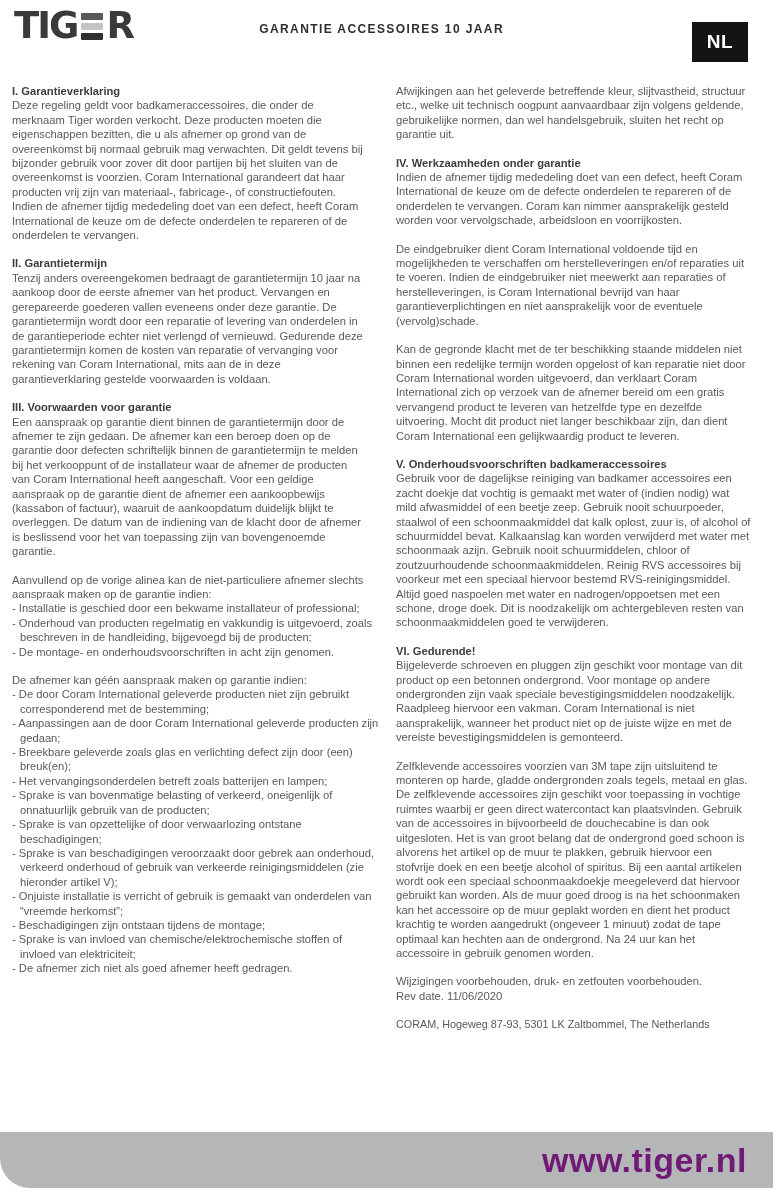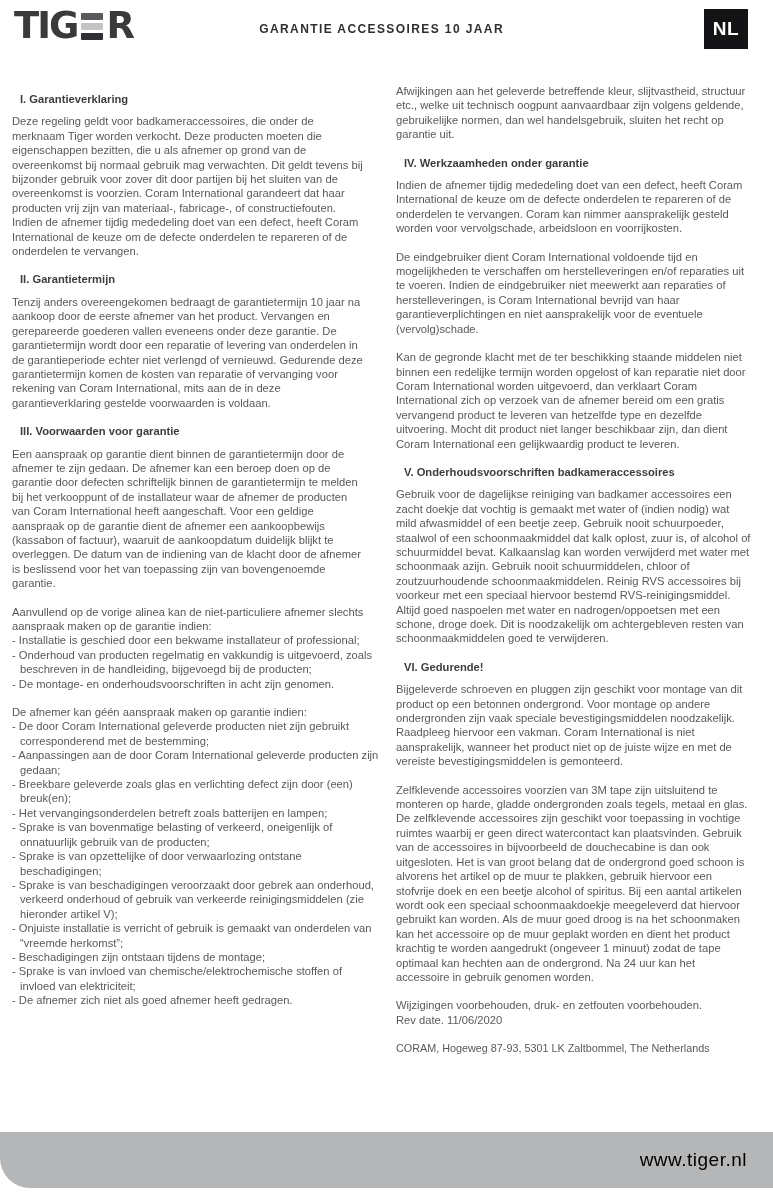--- a/index.html
+++ b/index.html
@@ -27,46 +27,46 @@
   .logo .e-glyph i{display:block;height:7px;border-radius:1px;}
   .logo .e-bar-top{background:#58595d;}
   .logo .e-bar-mid{background:#c3c4c6;}
   .logo .e-bar-bot{background:#2f3033;}
   .doc-title{
     position:absolute;left:50%;top:22px;transform:translateX(-52%);
     font-size:12px;font-weight:bold;letter-spacing:1.4px;
     color:#2e2f31;white-space:nowrap;
   }
   .lang-badge{
-    position:absolute;right:25px;top:9px;
-    width:44px;height:40px;background:#141416;color:#ffffff;
+    position:absolute;right:25px;top:22px;
+    width:56px;height:40px;background:#141416;color:#ffffff;
     display:flex;align-items:center;justify-content:center;
     font-size:19px;font-weight:bold;letter-spacing:.5px;
   }
   
   .columns{display:flex;padding:2px 10px 0 12px;gap:17px;}
   .col{width:367px;flex:0 0 367px;font-size:11.2px;line-height:14.4px;color:#58595b;}
-  .sec-heading{font-weight:bold;color:#3c3d3f;margin:8px;}
+  .sec-heading{font-weight:bold;color:#3c3d3f;margin:0;}
   .para{margin:0 12px 14px 0;}
   .para-tight{margin:0;}
   .item{padding-left:8px;text-indent:-8px;margin:0;}
   .group-gap{margin-bottom:14px;}
   .note{margin:0;}
   .address{margin:14px 0 0 0;font-size:10.8px;}
   
   .footer-bar{
     position:absolute;left:0;right:0;top:1132px;height:56px;
     background:#b4b6b8;
     border-bottom-left-radius:30px;
     display:flex;align-items:center;justify-content:flex-end;
     padding-right:26px;box-sizing:border-box;
   }
   .footer-site{
-    font-size:19px;color:#000000;letter-spacing:.5px;
-    font-family:"Liberation Sans", sans-serif;font-weight:normal;
+    font-size:34px;color:#701a75;letter-spacing:.5px;
+    font-family:"Liberation Sans", sans-serif;font-weight:bold;
   }
 </style>
 </head>
 <body>
 
 <div class="page">
 
   <div class="header">
     <div class="logo">
       <span>T</span>

